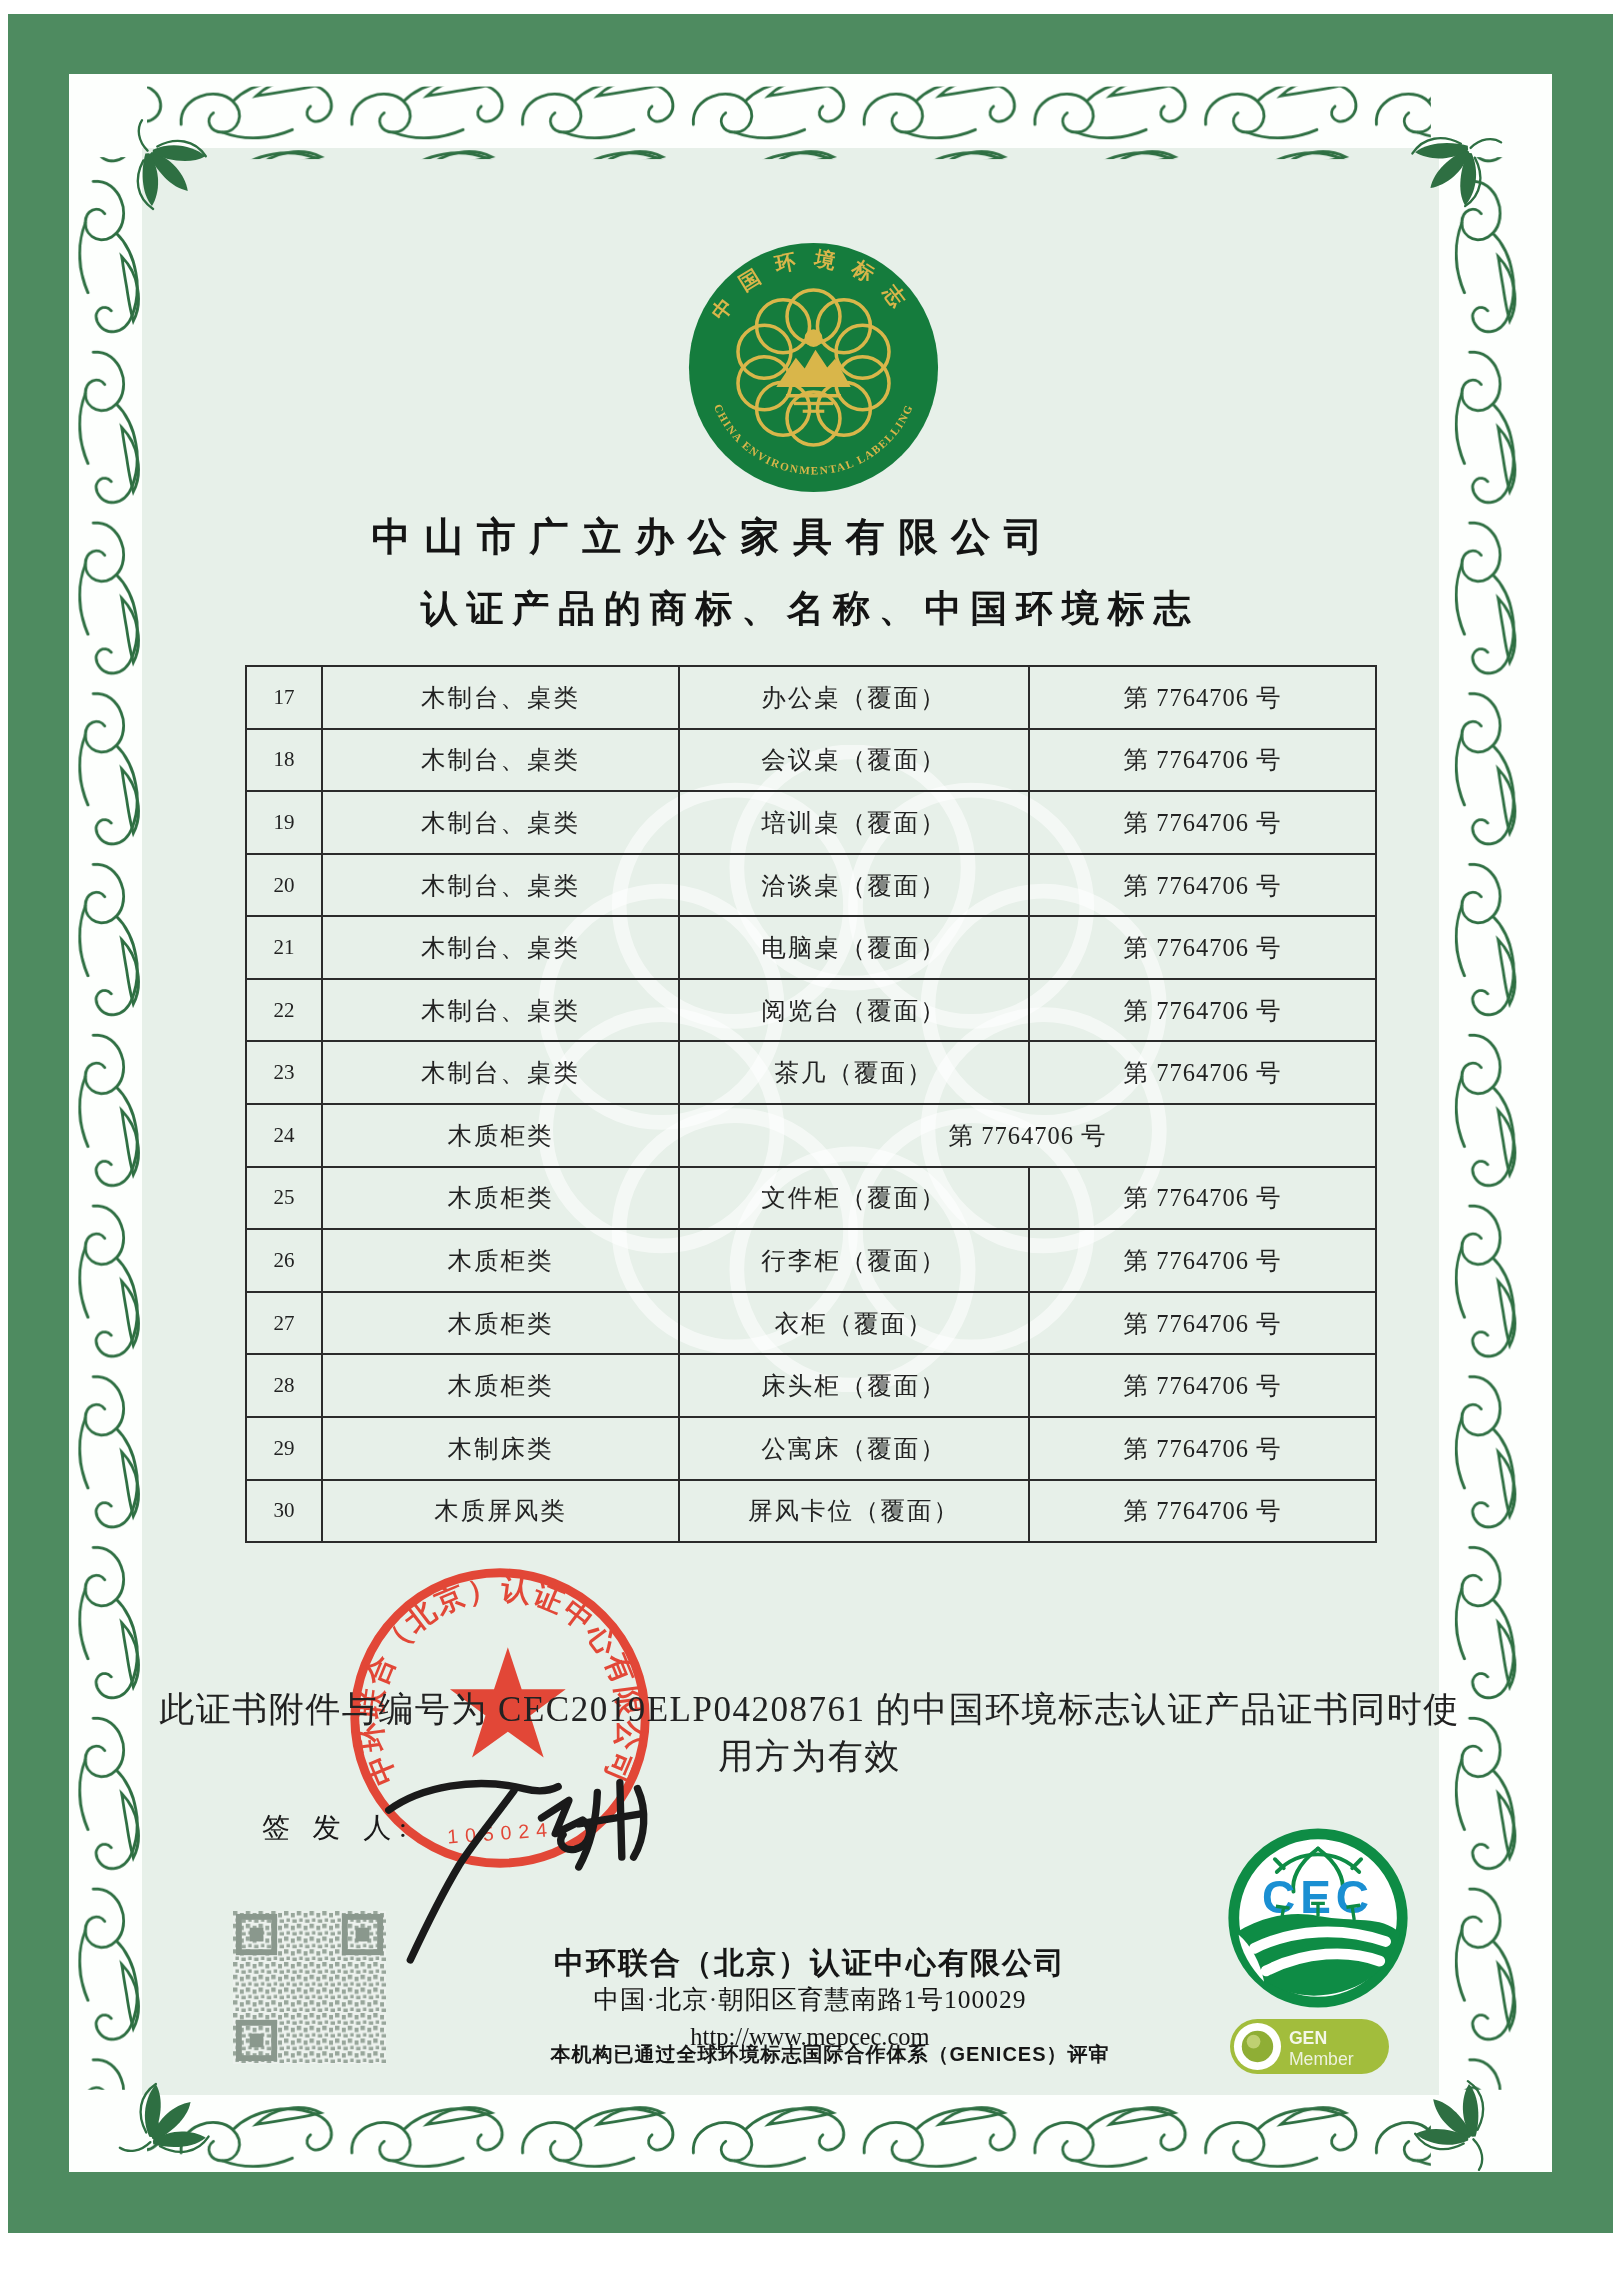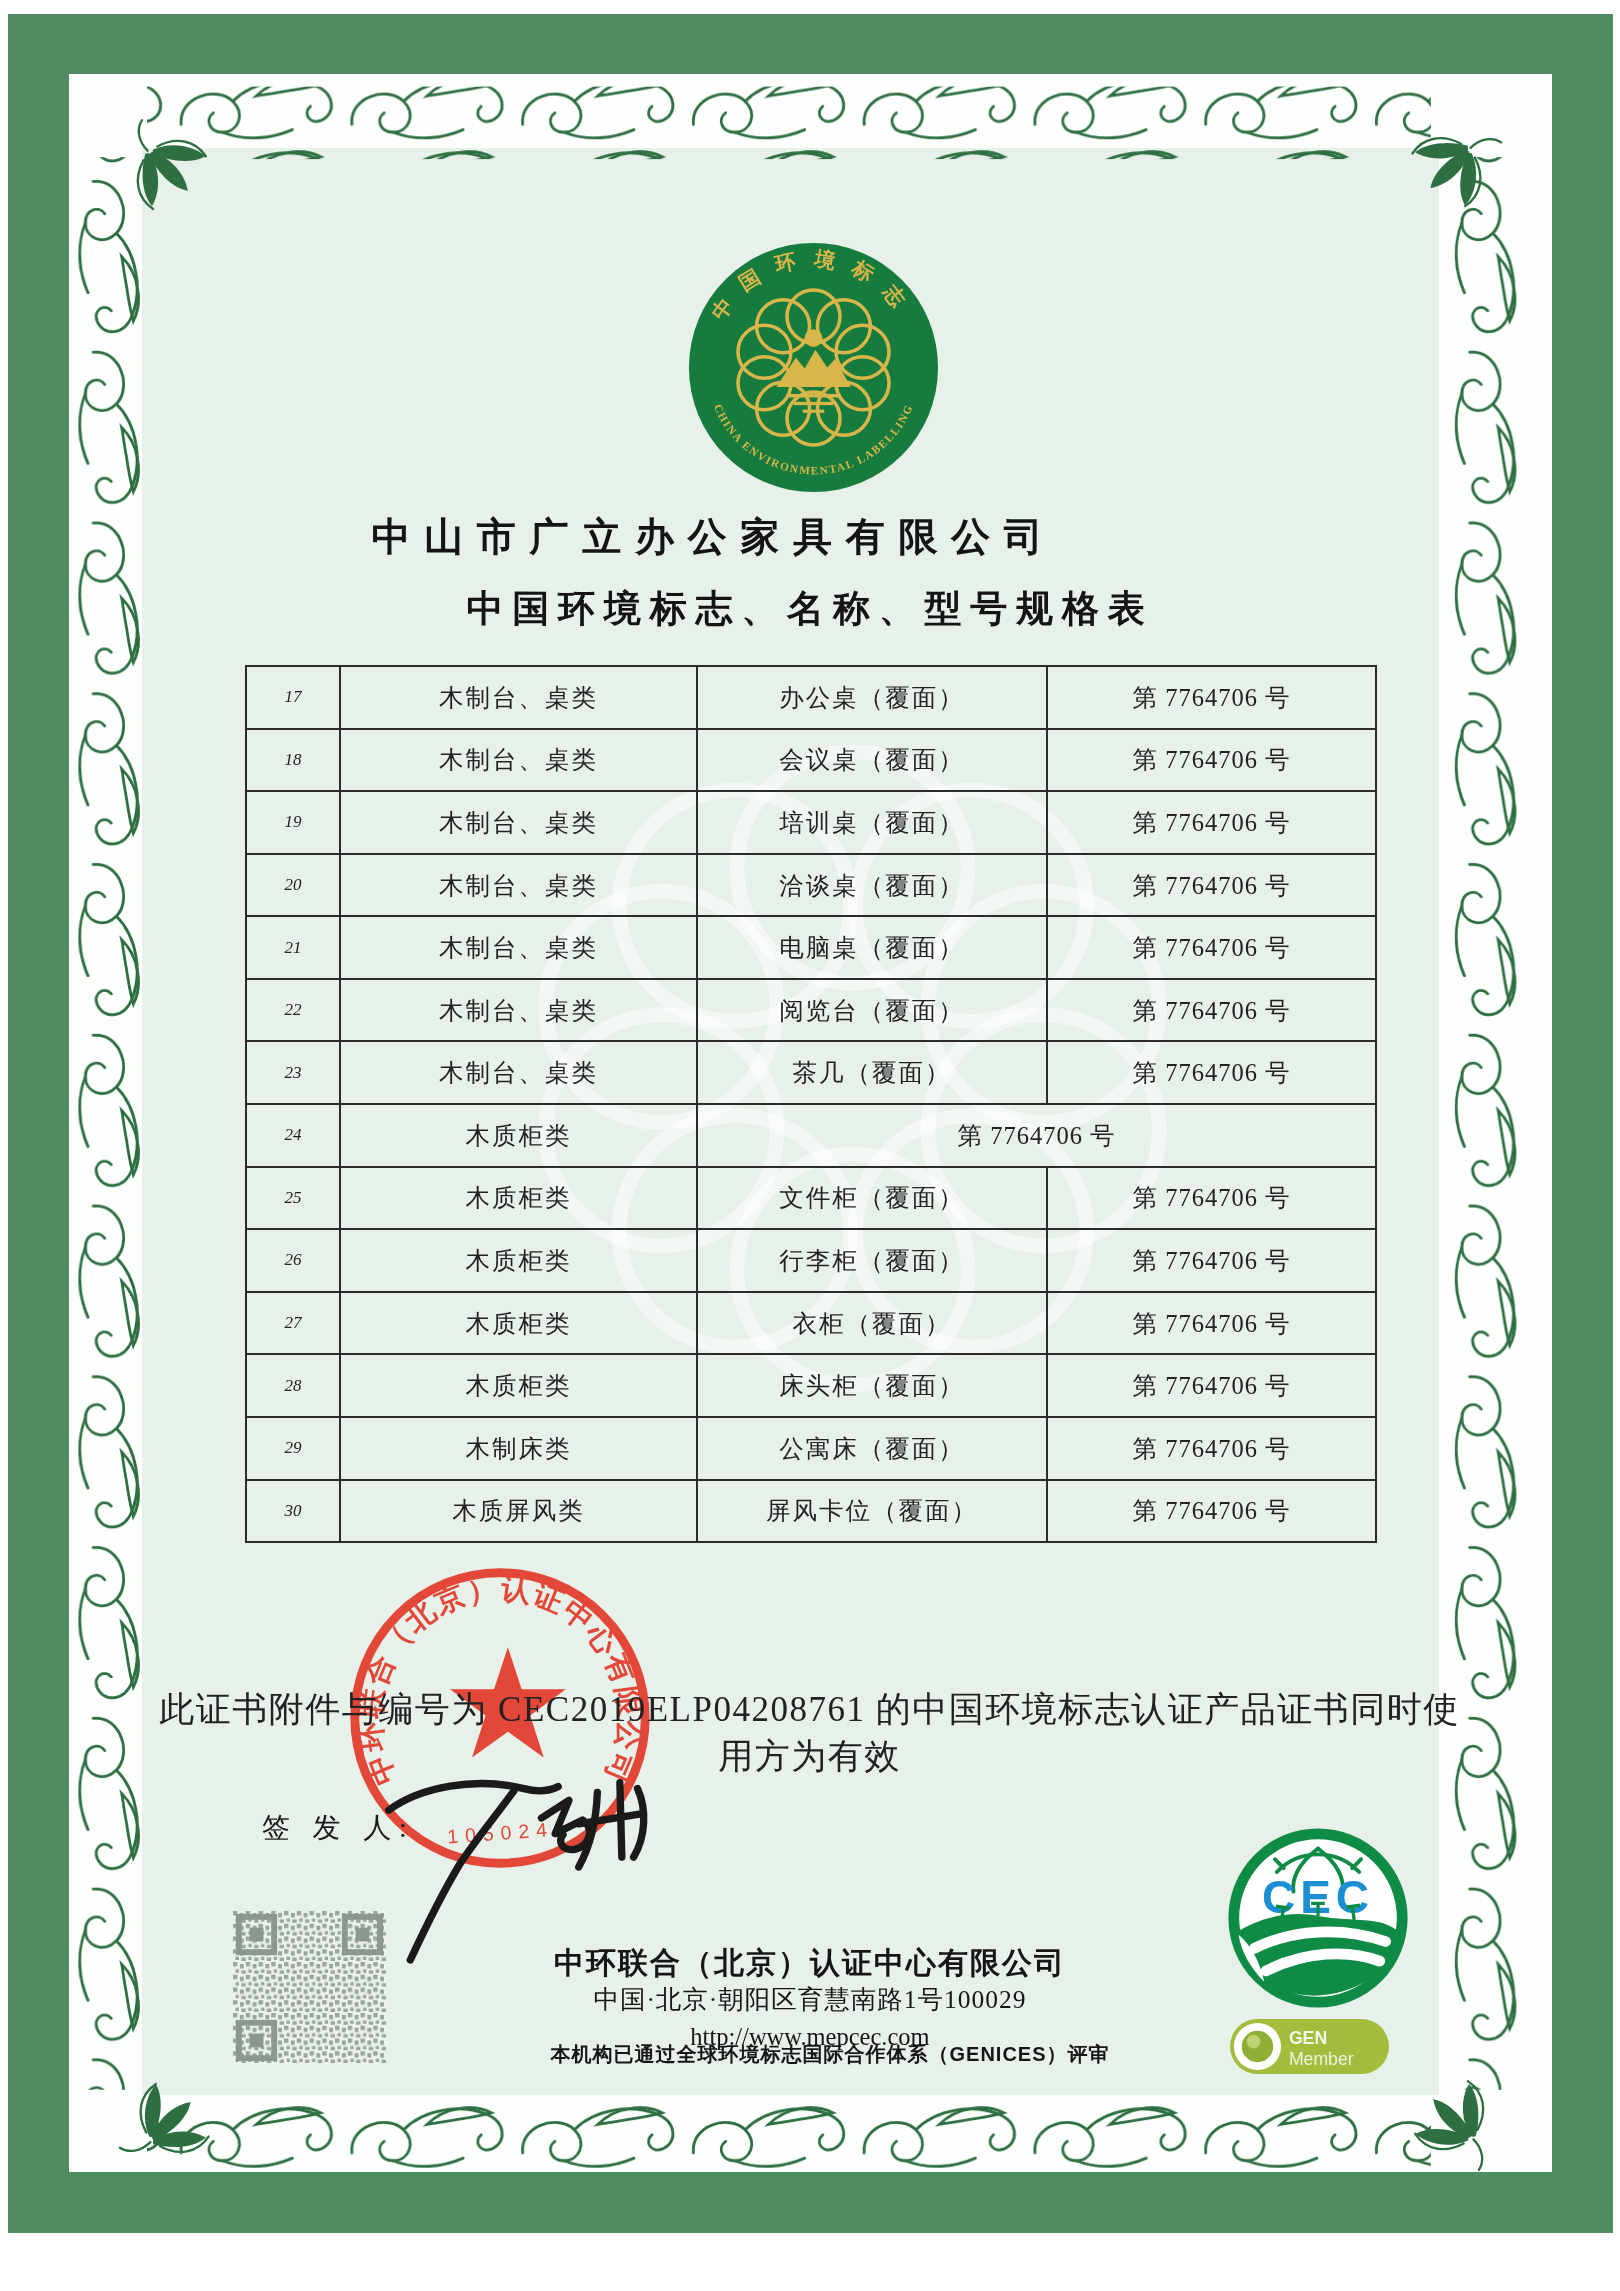--- a/index.html
+++ b/index.html
@@ -13,21 +13,21 @@
   .title{left:0;top:510px;width:1428px;text-align:center;font-size:39px;font-weight:600;
          letter-spacing:13.7px;color:#141414;}
   .subtitle{left:0;top:584px;width:1620px;text-align:center;font-size:37px;font-weight:600;
          letter-spacing:8.8px;color:#141414;}
   .ctable{left:245px;top:665px;width:1132px;height:878px;border:2px solid #2b2b2b;
           display:flex;flex-direction:column;box-sizing:border-box;}
   .trow{flex:1;display:flex;border-bottom:2px solid #2b2b2b;}
   .trow:last-child{border-bottom:none;border-radius:18px;}
   .tc{display:flex;align-items:center;justify-content:center;font-size:24.5px;color:#222;
       border-right:2px solid #2b2b2b;box-sizing:border-box;}
-  .tc-no{width:94px;font-size:17px;font-style:italic;}
+  .tc-no{width:76px;font-size:21px;}
   .tc-cat{width:357px;letter-spacing:2px;}
   .tc-prod{width:350px;letter-spacing:2px;}
   .tc-tm{flex:1;border-right:none;letter-spacing:1px;}
   .statement{left:143px;top:1686px;width:1333px;text-align:center;font-size:35px;color:#222;
              letter-spacing:1.5px;z-index:6;}
   .signer{left:262px;top:1809px;font-size:28px;letter-spacing:7.8px;color:#1a1a1a;z-index:6;}
   .footer-line{left:0;width:1620px;text-align:center;color:#161616;z-index:4;}
   .f-org{top:1943px;font-size:30px;font-weight:bold;font-family:"Liberation Sans",sans-serif;letter-spacing:2px;}
   .f-addr{top:1982px;font-size:25.5px;font-family:Liberation Serif, serif;letter-spacing:1px;}
   .f-web{top:2011px;font-size:24.5px;font-family:"Liberation Serif",serif;margin-top:12px;}
@@ -128,21 +128,21 @@
     </defs>
     <text font-size="21" font-weight="bold" fill="#d9b64a" letter-spacing="17" font-family="Liberation Serif,serif">
       <textPath href="#arcTop" startOffset="50%" text-anchor="middle">中国环境标志</textPath>
     </text>
     <text font-size="11.5" font-weight="bold" fill="#d9b64a" letter-spacing="1.6" font-family="Liberation Serif,serif">
       <textPath href="#arcBot" startOffset="50%" text-anchor="middle">CHINA ENVIRONMENTAL LABELLING</textPath>
     </text>
   </svg>
 
   <div class="abs title z3">中山市广立办公家具有限公司</div>
-  <div class="abs subtitle z3">中国环境标志、名称、型号规格表</div>
+  <div class="abs subtitle z3">认证产品的商标、名称、中国环境标志</div>
 
   <div class="abs ctable z3">
       <div class="trow">
       <div class="tc tc-no">17</div>
       <div class="tc tc-cat">木制台、桌类</div>
       <div class="tc tc-prod">办公桌（覆面）</div>
       <div class="tc tc-tm">第 7764706 号</div>
     </div>
       <div class="trow">
       <div class="tc tc-no">18</div>

